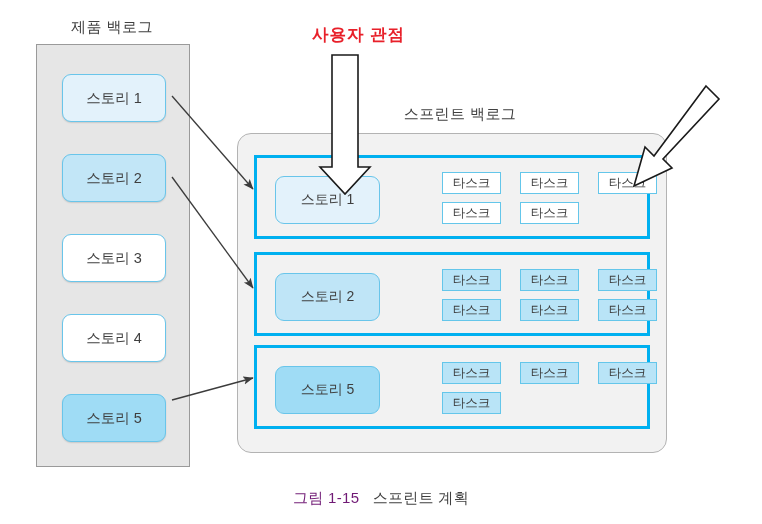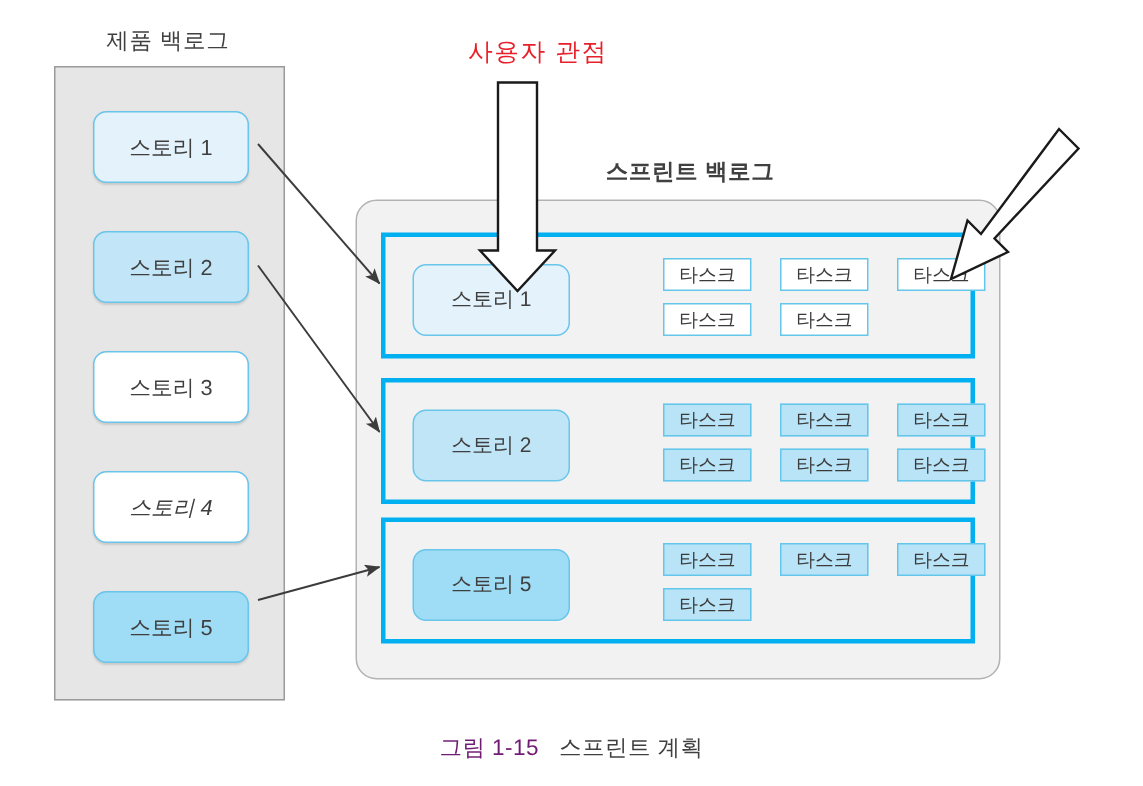--- a/index.html
+++ b/index.html
@@ -39,21 +39,21 @@
   }
   .pb-story.tone-light  { background: #e3f2fb; }
   .pb-story.tone-mid    { background: #c2e6f7; }
   .pb-story.tone-white  { background: #ffffff; }
   .pb-story.tone-strong { background: #9fdcf5; }
 
   
   #sprint-backlog-title {
     position: absolute; left: 300px; top: 105px; width: 320px;
     text-align: center;
-    font-size: 15px; color: #404040; letter-spacing: .4px; font-weight: bold;
+    font-size: 15px; color: #404040; letter-spacing: .4px;
   }
   #sprint-backlog-panel {
     position: absolute; left: 237px; top: 133px;
     width: 430px; height: 320px;
     background: #f2f2f2;
     border: 1px solid #b3b3b3;
     border-radius: 14px;
     box-sizing: border-box;
   }
   .sprint-row {
@@ -83,21 +83,21 @@
     box-sizing: border-box;
     display: flex; align-items: center; justify-content: center;
     font-size: 12.5px; color: #3a3a3a;
   }
   .task.fill-white { background: #ffffff; }
   .task.fill-blue  { background: #b9e4f7; }
 
   
   .red-label {
     position: absolute;
-    font-size: 16.5px; font-weight: normal; color: #e8202a;
+    font-size: 16.5px; font-weight: bold; color: #e8202a;
     letter-spacing: 1px; white-space: nowrap;
   }
   #label-user-perspective { left: 312px; top: 24px; }
   #label-dev-perspective  { left: 622px; top: 59px; }
 
   
   #overlay {
     position: absolute; left: 0; top: 0;
     width: 762px; height: 524px;
     pointer-events: none;
@@ -116,21 +116,21 @@
 <body>
 
 <div id="stage">
 
   <div id="product-backlog-title">제품 백로그</div>
   <div id="product-backlog-panel"></div>
   <div id="product-backlog-stories">
       <div class="pb-story tone-light" style="top: 74px; left: 62px;">스토리 1</div>
       <div class="pb-story tone-mid" style="top: 154px; left: 62px;">스토리 2</div>
       <div class="pb-story tone-white" style="top: 234px; left: 62px;">스토리 3</div>
-      <div class="pb-story tone-white" style="top: 314px; left: 62px; font-style: italic;">스토리 4</div>
+      <div class="pb-story tone-white" style="top: 314px; left: 62px;">스토리 4</div>
       <div class="pb-story tone-strong" style="top: 394px; left: 62px;">스토리 5</div>
     </div>
 
   <div id="sprint-backlog-title">스프린트 백로그</div>
   <div id="sprint-backlog-panel"></div>
   <div id="sprint-rows">
       <div class="sprint-row" style="left: 254px; top: 155px; height: 84px;">
         <div class="sr-story tone-light" style="top: 18px;">스토리 1</div>
         <div class="task fill-white" style="left: 185px; top: 14px;">타스크</div>
         <div class="task fill-white" style="left: 263px; top: 14px;">타스크</div>

